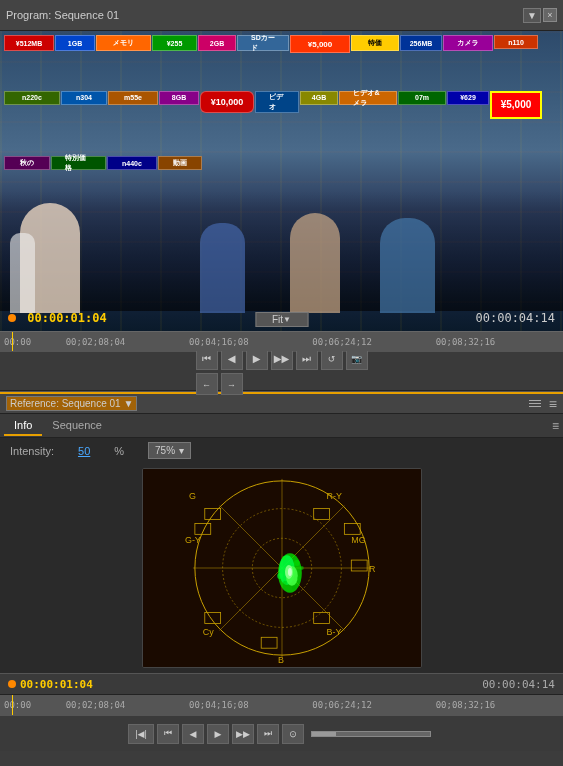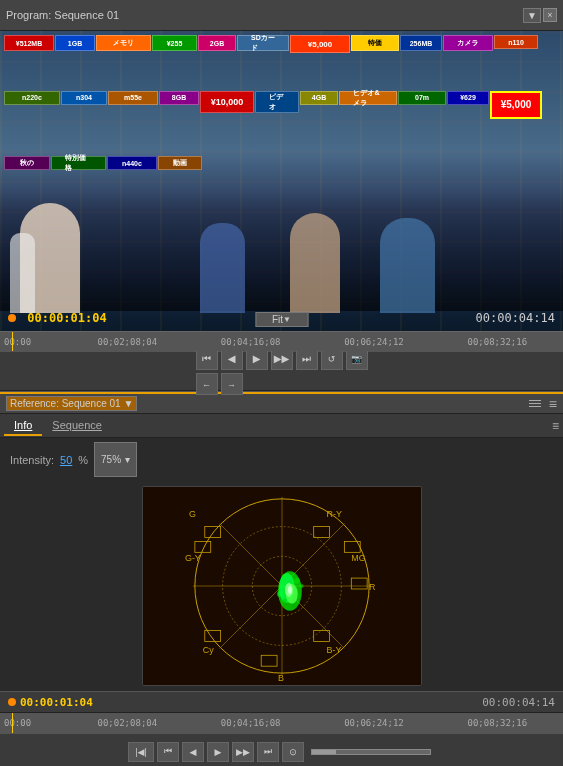--- a/index.html
+++ b/index.html
@@ -162,21 +162,21 @@
       align-items: center;
       height: 100%;
       padding: 0 4px;
       gap: 0;
     }
     .timeline-tick {
       color: #aaa;
       font-size: 9px;
       font-family: monospace;
       flex: 1;
-      text-align: center;
+      text-align: left;
     }
     .timeline-playhead {
       position: absolute;
       left: 12px;
       top: 0;
       bottom: 0;
       width: 1px;
       background: #ffcc00;
     }
 
@@ -239,39 +239,38 @@
       border-bottom: 1px solid #222;
       padding: 0 4px;
       height: 24px;
     }
     .tab {
       padding: 3px 10px;
       font-size: 11px;
       cursor: pointer;
       color: #aaa;
       border-bottom: 2px solid transparent;
-      text-decoration: underline;
     }
     .tab.active {
       color: #fff;
       border-bottom: 2px solid #e8a000;
     }
     .tabs-menu-btn {
       margin-left: auto;
       color: #aaa;
       cursor: pointer;
       font-size: 12px;
     }
 
     
     .intensity-row {
       display: flex;
       align-items: center;
       padding: 4px 10px;
-      gap: 6px;
+      gap: 24px;
       background: #2a2a2a;
     }
     .intensity-label {
       color: #aaa;
       font-size: 11px;
     }
     .intensity-value {
       color: #4aa8ff;
       font-size: 11px;
       cursor: pointer;
@@ -279,21 +278,21 @@
     }
     .intensity-percent {
       color: #aaa;
       font-size: 11px;
     }
     .zoom-dropdown {
       background: #555;
       border: 1px solid #777;
       color: #ccc;
       font-size: 10px;
-      padding: 11px 6px;
+      padding: 2px 6px;
       cursor: pointer;
       display: flex;
       align-items: flex-start;
       gap: 4px;
     }
 
     
     .vectorscope-container {
       display: flex;
       justify-content: center;
@@ -424,21 +423,21 @@
         <div class="sign" style="background:#336699;color:#fff;width:52px;height:16px;">SDカード</div>
         <div class="sign" style="background:#ff3300;color:#fff;width:60px;height:18px;font-size:8px;">¥5,000</div>
         <div class="sign" style="background:#ffcc00;color:#000;width:48px;height:16px;">特価</div>
         <div class="sign" style="background:#003399;color:#fff;width:42px;height:16px;">256MB</div>
         <div class="sign" style="background:#990099;color:#fff;width:50px;height:16px;">カメラ</div>
         <div class="sign" style="background:#cc3300;color:#fff;width:44px;height:14px;">n110</div>
         <div class="sign" style="background:#336600;color:#fff;width:56px;height:14px;">n220c</div>
         <div class="sign" style="background:#0055aa;color:#fff;width:46px;height:14px;">n304</div>
         <div class="sign" style="background:#aa5500;color:#fff;width:50px;height:14px;">m55e</div>
         <div class="sign" style="background:#880088;color:#fff;width:40px;height:14px;">8GB</div>
-        <div class="sign" style="background:#cc0000;color:#fff;width:54px;height:22px;font-size:9px;">¥10,000</div>
+        <div class="sign" style="background:#cc0000;color:#fff;width:54px;height:22px;font-size:9px;border-radius:6px;">¥10,000</div>
         <div class="sign" style="background:#004488;color:#fff;width:44px;height:22px;">ビデオ</div>
         <div class="sign" style="background:#888800;color:#fff;width:38px;height:14px;">4GB</div>
         <div class="sign" style="background:#cc6600;color:#fff;width:58px;height:14px;font-size:7px;">ヒデオ&amp;メラ</div>
         <div class="sign" style="background:#006600;color:#fff;width:48px;height:14px;">07m</div>
         <div class="sign" style="background:#0000aa;color:#fff;width:42px;height:14px;">¥629</div>
         <div class="sign" style="background:#ff0000;color:#fff;width:52px;height:28px;font-size:10px;border:2px solid yellow;">¥5,000</div>
         <div class="sign" style="background:#550055;color:#fff;width:46px;height:14px;">秋の</div>
         <div class="sign" style="background:#005500;color:#fff;width:55px;height:14px;">特別価格</div>
         <div class="sign" style="background:#000088;color:#fff;width:50px;height:14px;">n440c</div>
         <div class="sign" style="background:#884400;color:#fff;width:44px;height:14px;">動画</div>

